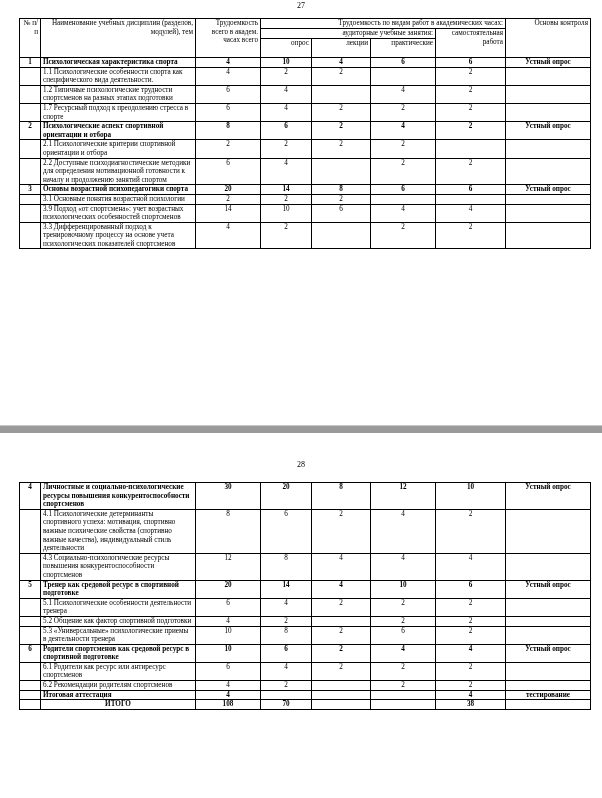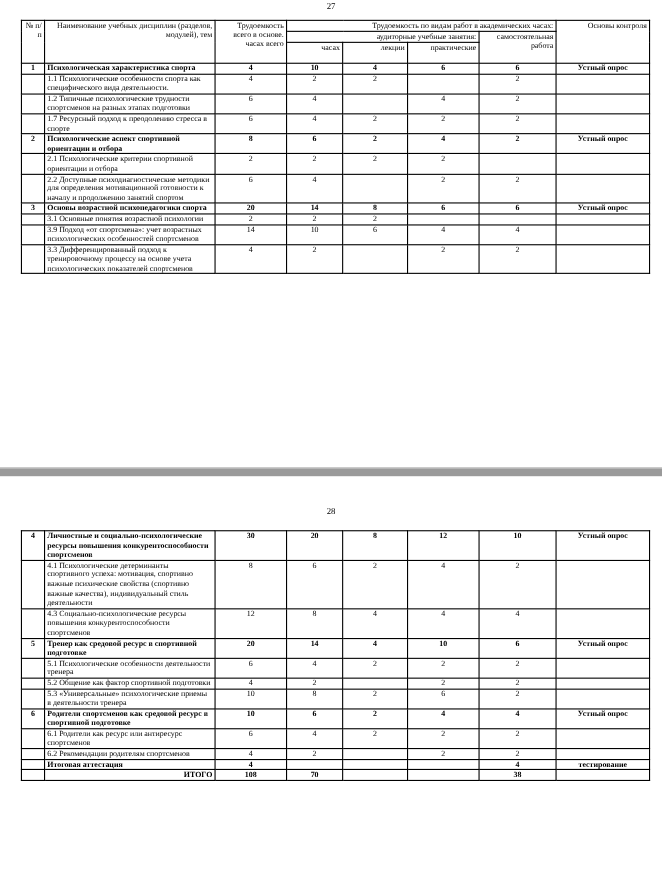--- a/index.html
+++ b/index.html
@@ -12,21 +12,21 @@
          background:#9a9a9a; border-top:1px solid #c8c8c8; border-bottom:1px solid #c8c8c8; box-sizing:border-box; }
   .pgnum { position:absolute; font-size:8px; left:0; width:602px; text-align:center; }
   .page1 .pgnum { top:1px; left:0; }
   .page2 .pgnum { top:27px; }
   table { position:absolute; left:19px; border-collapse:collapse; table-layout:fixed; font-size:7.2px; line-height:8.6px; }
   .page1 table { top:18px; }
   .page2 table { top:49px; }
   td, th { border:1px solid #000; padding:0 2px; vertical-align:top; font-weight:normal; overflow:hidden; }
   th { text-align:right; vertical-align:top; }
   td.c { text-align:center; }
-  td.r { text-align:right; }
+  td.r { text-align:center; }
   .b { font-weight:bold; }
   col.c0 { width:21px; } col.c1 { width:155px; } col.c2 { width:65px; } col.c3 { width:51px; }
   col.c4 { width:59px; } col.c5 { width:65px; } col.c6 { width:70px; } col.c7 { width:85px; }
 </style>
 </head>
 <body>
 
 <div class="page page1">
   <div class="pgnum">27</div>
   <table>
@@ -37,30 +37,30 @@
         <col class="c3">
         <col class="c4">
         <col class="c5">
         <col class="c6">
         <col class="c7">
       </colgroup>
     <thead>
       <tr style="height:10px">
         <th rowspan="3">№ п/п</th>
         <th rowspan="3">Наименование учебных дисциплин (разделов, модулей), тем</th>
-        <th rowspan="3">Трудоемкость всего в основе. часах всего</th>
+        <th rowspan="3">Трудоемкость всего в академ. часах всего</th>
         <th colspan="4">Трудоемкость по видам работ в академических часах:</th>
         <th rowspan="3">Основы контроля</th>
       </tr>
       <tr style="height:10px">
         <th colspan="3">аудиторные учебные занятия:</th>
         <th rowspan="2">самостоятельная работа</th>
       </tr>
       <tr style="height:19px">
-        <th>часах</th>
+        <th>опрос</th>
         <th>лекции</th>
         <th>практические</th>
       </tr>
     </thead>
     <tbody id="tbody1">
         <tr>
           <td class="c b">1</td>
           <td class="b">Психологическая характеристика спорта</td>
           <td class="c b">4</td>
           <td class="c b">10</td>

